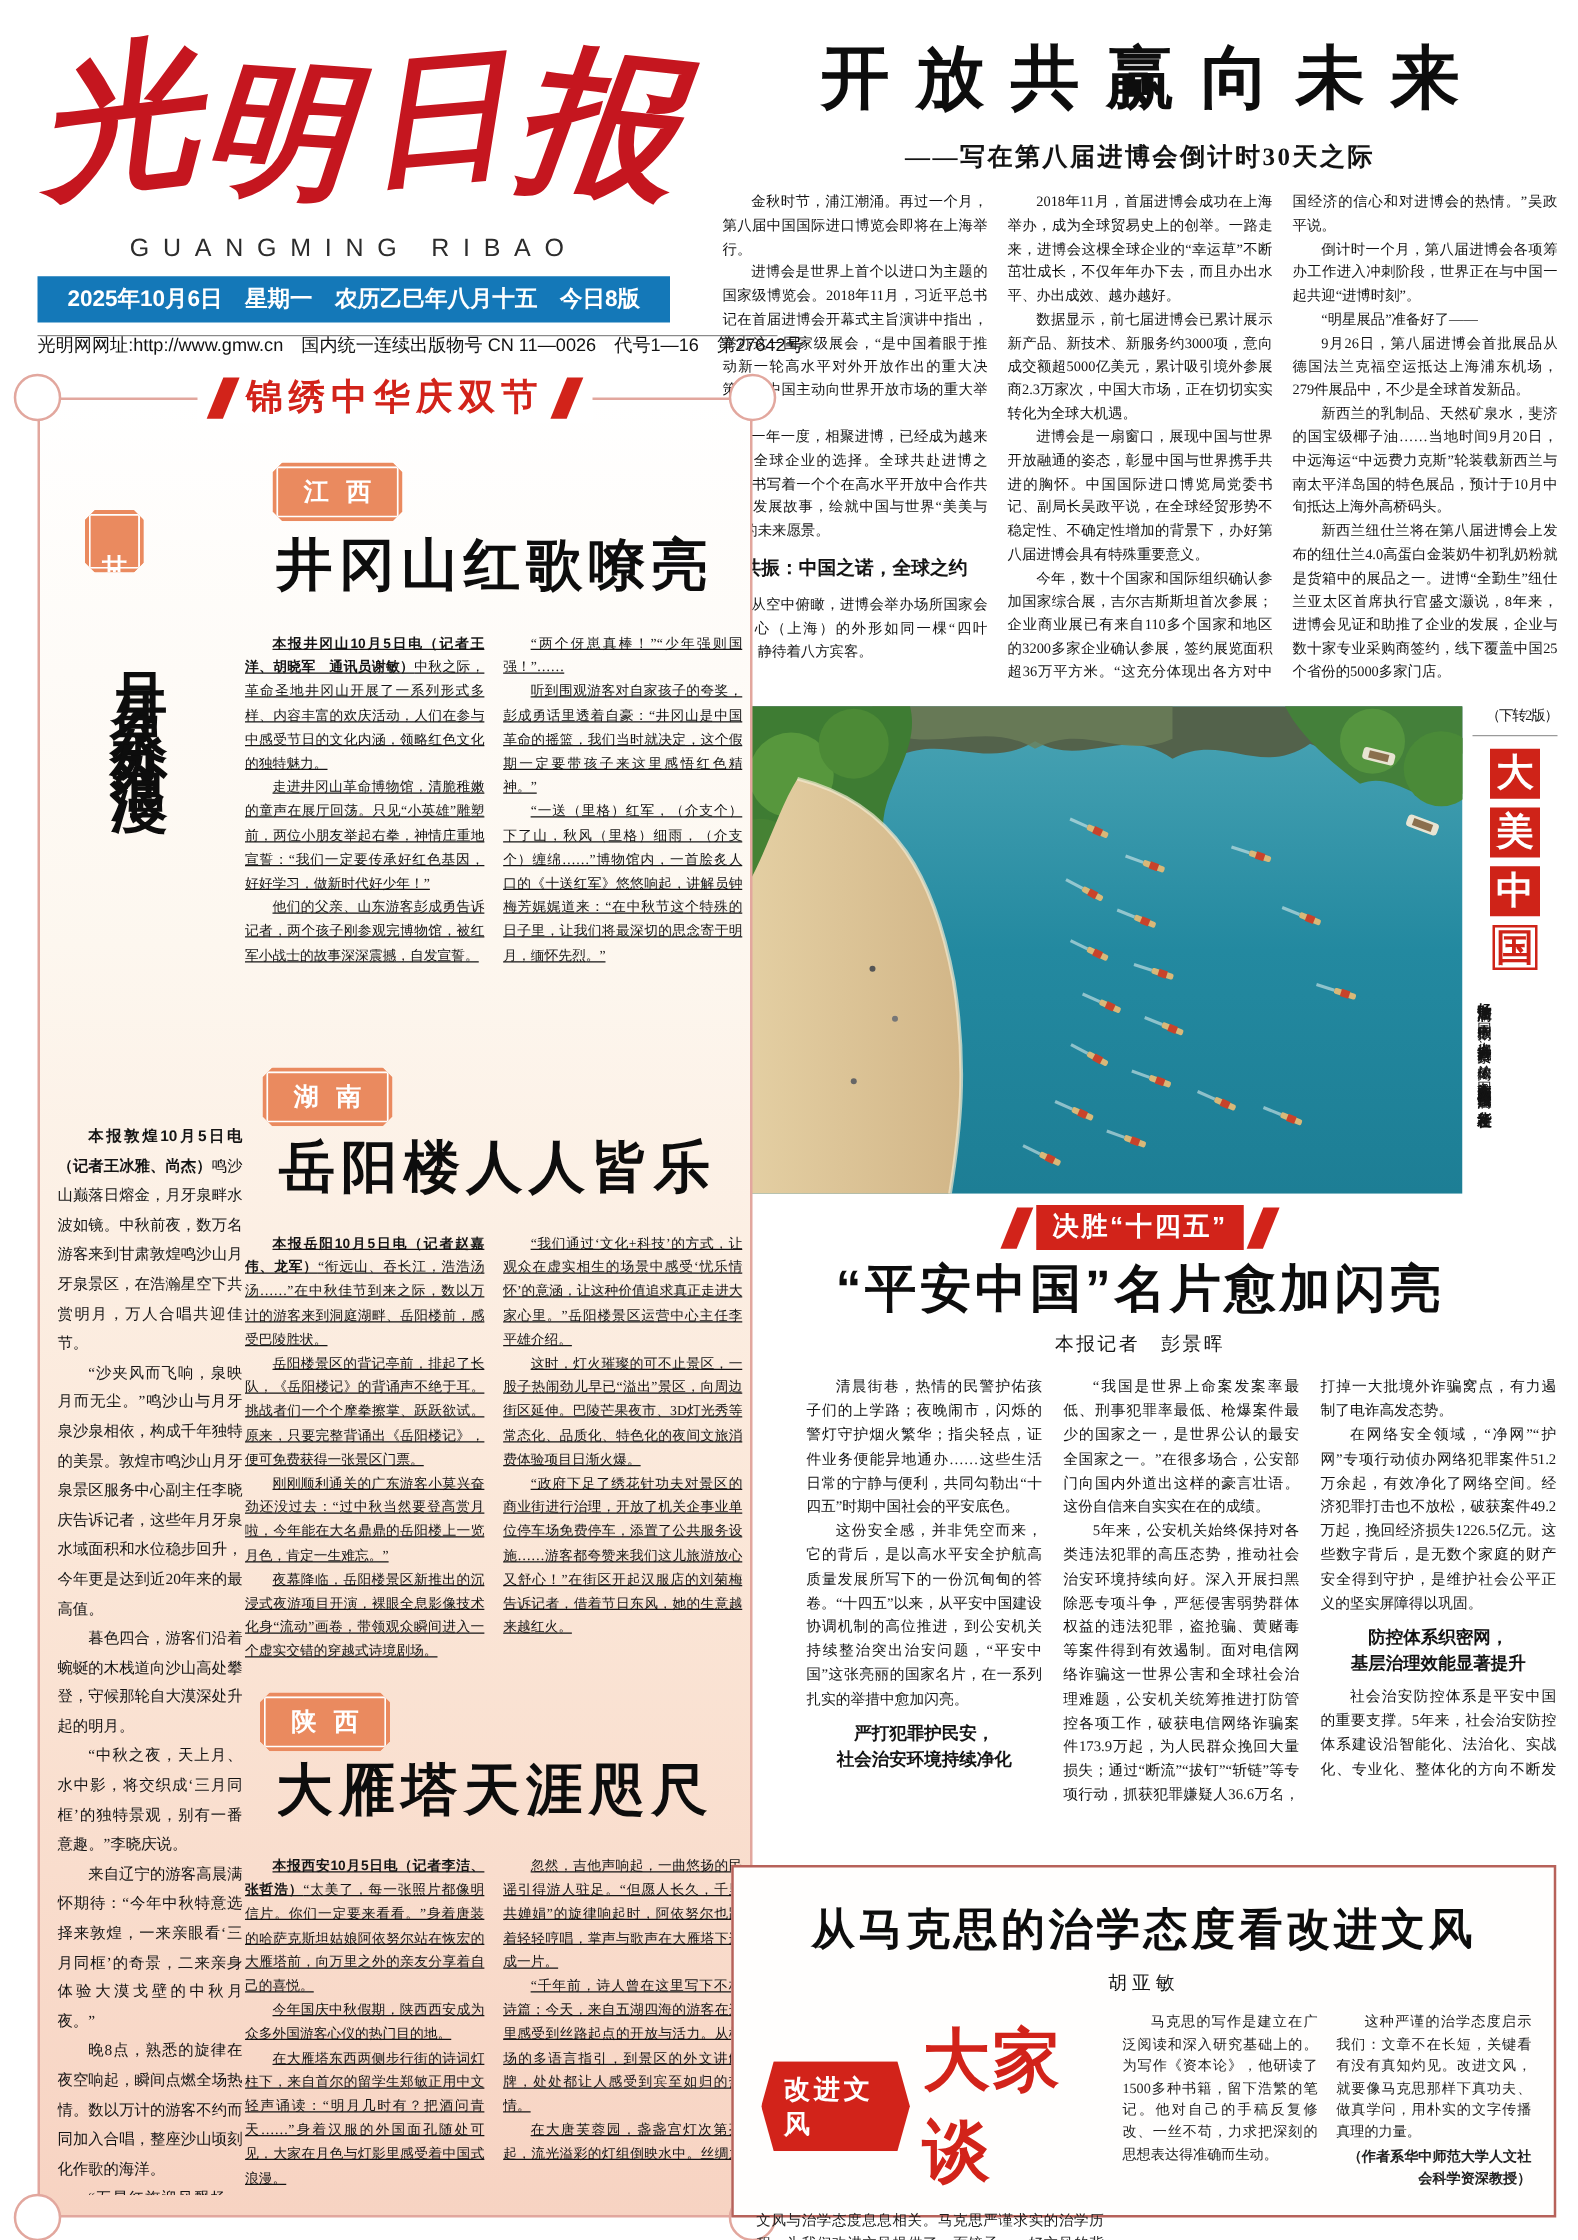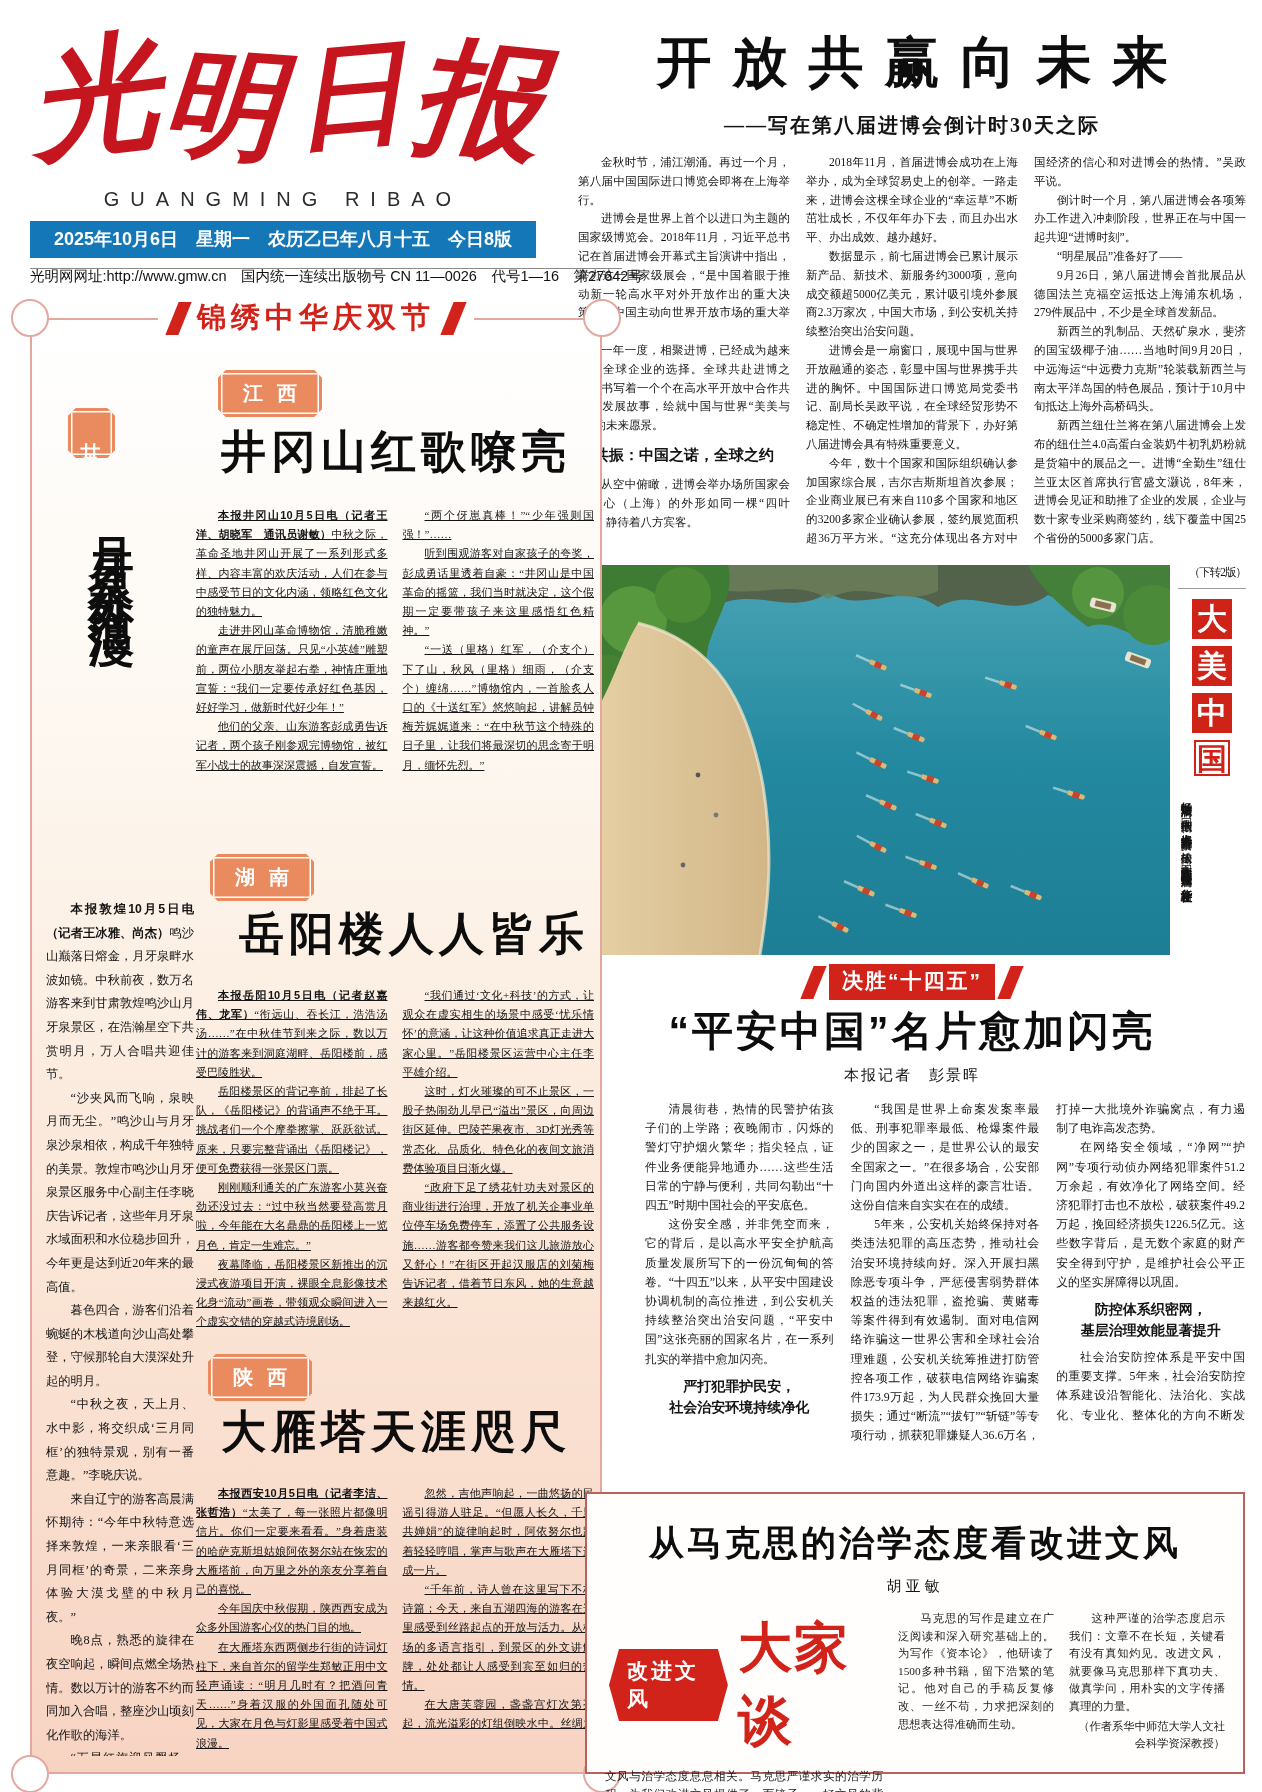--- a/index.html
+++ b/index.html
@@ -109,21 +109,21 @@
   .marx-byline{margin-top:10px;text-align:center;font-size:15px;letter-spacing:4px;}
   .marx-content{display:flex;margin:14px 18px 0;gap:15px;}
   .marx-left{width:278px;flex:0 0 auto;}
   .marx-graphic{display:flex;align-items:center;gap:10px;margin:2px 0 10px 4px;}
   .ribbon{background:#d2231a;color:#fff;font-family:"Liberation Sans",sans-serif;font-weight:bold;
           font-size:21px;letter-spacing:3px;padding:8px 18px;
           clip-path:polygon(10px 0,calc(100% - 10px) 0,100% 50%,calc(100% - 10px) 100%,10px 100%,0 50%);}
   .big-red{color:#d2231a;font-weight:bold;font-size:54px;letter-spacing:2px;font-family:"DejaVu Serif",serif;}
   .marx-intro{font-size:11.6px;line-height:17.6px;color:#222;}
   .marx-col{width:180px;font-size:11.3px;line-height:17.6px;color:#222;}
-  .marx-col .attr{font-weight:normal;text-indent:0;text-align:right;margin-top:2px;}
+  .marx-col .attr{font-weight:bold;text-indent:0;text-align:right;margin-top:2px;}
 </style>
 </head>
 <body>
 
 <div class="page" data-interactable="false">
 
   <div class="masthead" data-interactable="false">
     <div class="brand" data-interactable="false">
         <span data-interactable="false">光</span>
         <span data-interactable="false">明</span>
@@ -142,21 +142,21 @@
     <div class="lead-body jt" data-interactable="false">
       <div>
           <p data-interactable="false">金秋时节，浦江潮涌。再过一个月，第八届中国国际进口博览会即将在上海举行。</p>
           <p data-interactable="false">进博会是世界上首个以进口为主题的国家级博览会。2018年11月，习近平总书记在首届进博会开幕式主旨演讲中指出，举办这一国家级展会，“是中国着眼于推动新一轮高水平对外开放作出的重大决策，是中国主动向世界开放市场的重大举措”。</p>
           <p data-interactable="false">一年一度，相聚进博，已经成为越来越多全球企业的选择。全球共赴进博之约，书写着一个个在高水平开放中合作共赢的发展故事，绘就中国与世界“美美与共”的未来愿景。</p>
         </div>
       <div class="flow-sub" data-interactable="false">共振：中国之诺，全球之约</div>
       <div>
           <p data-interactable="false">从空中俯瞰，进博会举办场所国家会展中心（上海）的外形如同一棵“四叶草”，静待着八方宾客。</p>
           <p data-interactable="false">2018年11月，首届进博会成功在上海举办，成为全球贸易史上的创举。一路走来，进博会这棵全球企业的“幸运草”不断茁壮成长，不仅年年办下去，而且办出水平、办出成效、越办越好。</p>
-          <p data-interactable="false">数据显示，前七届进博会已累计展示新产品、新技术、新服务约3000项，意向成交额超5000亿美元，累计吸引境外参展商2.3万家次，中国大市场，到公安机关持续整治突出治安问题。</p>
+          <p data-interactable="false">数据显示，前七届进博会已累计展示新产品、新技术、新服务约3000项，意向成交额超5000亿美元，累计吸引境外参展商2.3万家次，中国大市场，正在切切实实转化为全球大机遇。</p>
           <p data-interactable="false">进博会是一扇窗口，展现中国与世界开放融通的姿态，彰显中国与世界携手共进的胸怀。中国国际进口博览局党委书记、副局长吴政平说，在全球经贸形势不稳定性、不确定性增加的背景下，办好第八届进博会具有特殊重要意义。</p>
           <p data-interactable="false">今年，数十个国家和国际组织确认参加国家综合展，吉尔吉斯斯坦首次参展；企业商业展已有来自110多个国家和地区的3200多家企业确认参展，签约展览面积超36万平方米。“这充分体现出各方对中国经济的信心和对进博会的热情。”吴政平说。</p>
           <p data-interactable="false">倒计时一个月，第八届进博会各项筹办工作进入冲刺阶段，世界正在与中国一起共迎“进博时刻”。</p>
           <p data-interactable="false">“明星展品”准备好了——</p>
           <p data-interactable="false">9月26日，第八届进博会首批展品从德国法兰克福空运抵达上海浦东机场，279件展品中，不少是全球首发新品。</p>
           <p data-interactable="false">新西兰的乳制品、天然矿泉水，斐济的国宝级椰子油……当地时间9月20日，中远海运“中远费力克斯”轮装载新西兰与南太平洋岛国的特色展品，预计于10月中旬抵达上海外高桥码头。</p>
           <p data-interactable="false">新西兰纽仕兰将在第八届进博会上发布的纽仕兰4.0高蛋白金装奶牛初乳奶粉就是货箱中的展品之一。进博“全勤生”纽仕兰亚太区首席执行官盛文灏说，8年来，进博会见证和助推了企业的发展，企业与数十家专业采购商签约，线下覆盖中国25个省份的5000多家门店。</p>
         </div>
     </div>
   </div>
@@ -302,21 +302,21 @@
       <div>
           <p data-interactable="false">走进井冈山革命博物馆，清脆稚嫩的童声在展厅回荡。只见“小英雄”雕塑前，两位小朋友举起右拳，神情庄重地宣誓：“我们一定要传承好红色基因，好好学习，做新时代好少年！”</p>
           <p data-interactable="false">他们的父亲、山东游客彭成勇告诉记者，两个孩子刚参观完博物馆，被红军小战士的故事深深震撼，自发宣誓。</p>
           <p data-interactable="false">“两个伢崽真棒！”“少年强则国强！”……</p>
           <p data-interactable="false">听到围观游客对自家孩子的夸奖，彭成勇话里透着自豪：“井冈山是中国革命的摇篮，我们当时就决定，这个假期一定要带孩子来这里感悟红色精神。”</p>
           <p data-interactable="false">“一送（里格）红军，（介支个）下了山，秋风（里格）细雨，（介支个）缠绵……”博物馆内，一首脍炙人口的《十送红军》悠悠响起，讲解员钟梅芳娓娓道来：“在中秋节这个特殊的日子里，让我们将最深切的思念寄于明月，缅怀先烈。”</p>
         </div>
     </div>
 
     <div class="tag tag-h" style="position:absolute;left:178px;top:534px;" data-interactable="false">湖南</div>
-    <div class="fest-headline" style="left:183px;top:584px;width:398px;text-align:center;" data-interactable="false">岳阳楼人人皆乐</div>
+    <div class="fest-headline" style="left:167px;top:584px;width:398px;text-align:center;" data-interactable="false">岳阳楼人人皆乐</div>
     <div class="fest-body jt" style="left:164px;top:666px;width:398px;height:346px;" data-interactable="false">
       <p class="lede" data-interactable="false"><b>本报岳阳10月5日电（记者赵嘉伟、龙军）</b><span>“衔远山、吞长江，浩浩汤汤……”在中秋佳节到来之际，数以万计的游客来到洞庭湖畔、岳阳楼前，感受巴陵胜状。</span></p>
       <div>
           <p data-interactable="false">岳阳楼景区的背记亭前，排起了长队，《岳阳楼记》的背诵声不绝于耳。挑战者们一个个摩拳擦掌、跃跃欲试。原来，只要完整背诵出《岳阳楼记》，便可免费获得一张景区门票。</p>
           <p data-interactable="false">刚刚顺利通关的广东游客小莫兴奋劲还没过去：“过中秋当然要登高赏月啦，今年能在大名鼎鼎的岳阳楼上一览月色，肯定一生难忘。”</p>
           <p data-interactable="false">夜幕降临，岳阳楼景区新推出的沉浸式夜游项目开演，裸眼全息影像技术化身“流动”画卷，带领观众瞬间进入一个虚实交错的穿越式诗境剧场。</p>
           <p data-interactable="false">“我们通过‘文化+科技’的方式，让观众在虚实相生的场景中感受‘忧乐情怀’的意涵，让这种价值追求真正走进大家心里。”岳阳楼景区运营中心主任李平雄介绍。</p>
           <p data-interactable="false">这时，灯火璀璨的可不止景区，一股子热闹劲儿早已“溢出”景区，向周边街区延伸。巴陵芒果夜市、3D灯光秀等常态化、品质化、特色化的夜间文旅消费体验项目日渐火爆。</p>
           <p data-interactable="false">“政府下足了绣花针功夫对景区的商业街进行治理，开放了机关企事业单位停车场免费停车，添置了公共服务设施……游客都夸赞来我们这儿旅游放心又舒心！”在街区开起汉服店的刘菊梅告诉记者，借着节日东风，她的生意越来越红火。</p>
         </div>

